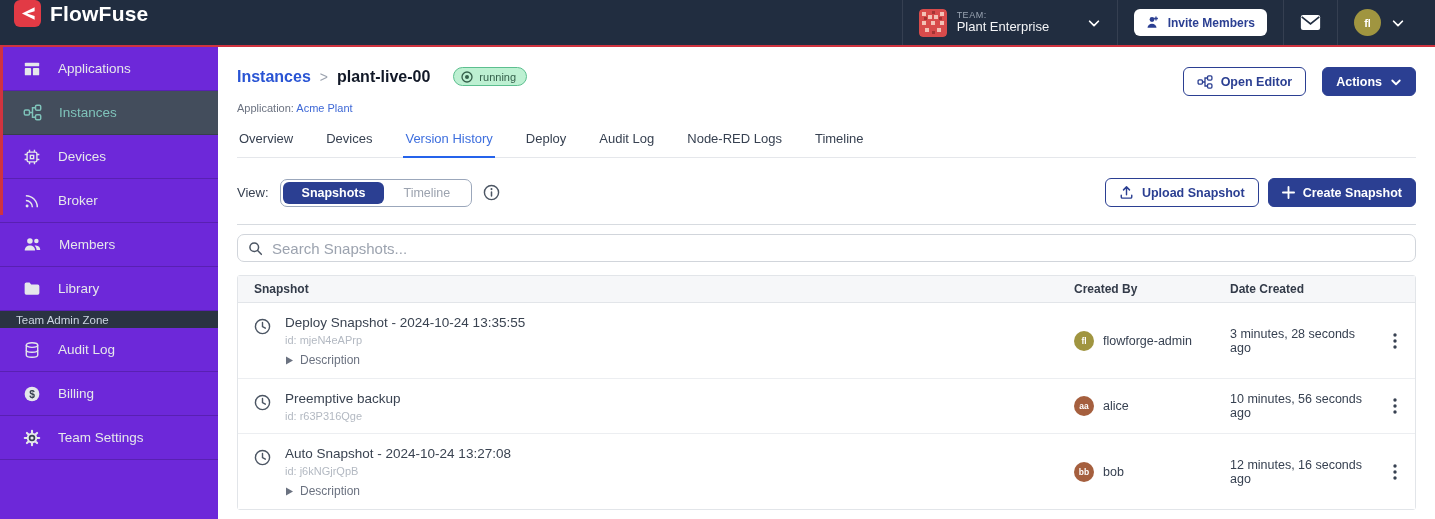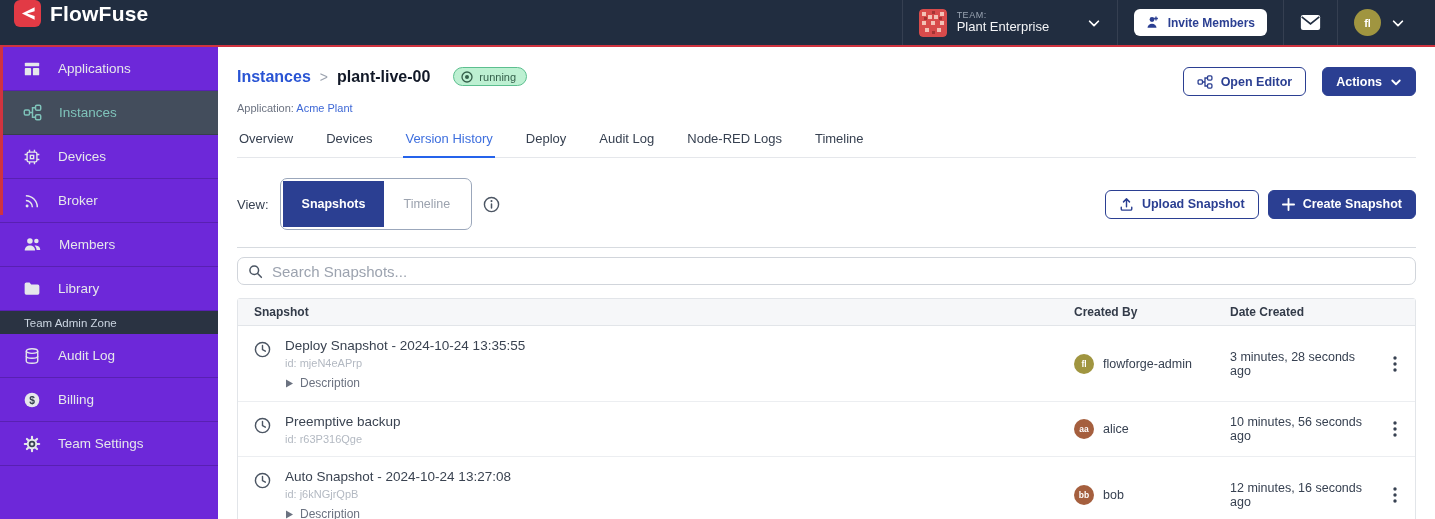--- a/index.html
+++ b/index.html
@@ -28,22 +28,22 @@
   .avatar-brown { background:#a55f3e; }
   .avatar-nav { width:27px; height:27px; font-size:11px; }
 
   
   .sidebar { position:absolute; top:47px; left:0; width:218px; height:472px; background:#6d28d9; }
   .red-strip { position:absolute; top:0; left:0; width:3px; height:168px; background:#d0333f; }
   .side-item { height:44px; display:flex; align-items:center; gap:17px; padding-left:23px;
     border-bottom:1px solid rgba(0,0,0,0.18); color:#e5e7eb; font-size:13.5px; cursor:pointer; }
   .side-item svg { flex:0 0 auto; }
   .side-item.active { background:#434d5c; color:#7fc3ba; }
-  .admin-zone { height:23px; background:#2a3342; color:#cbd5e1; font-size:11.5px;
-    display:flex; align-items:center; padding-left:24px; }
+  .admin-zone { height:17px; background:#2a3342; color:#cbd5e1; font-size:11.5px;
+    display:flex; align-items:center; padding-left:16px; }
 
   
   .main { position:absolute; top:47px; left:218px; width:1217px; height:472px; background:#fff; padding:0 19px; }
   .head-row { margin-top:20px; display:flex; align-items:flex-start; }
   .crumbs { display:flex; align-items:center; gap:9px; }
   .crumb-link { color:#2954d4; font-size:16px; font-weight:700; cursor:pointer; }
   .crumb-sep { color:#9ca3af; font-size:14px; }
   .crumb-cur { color:#111827; font-size:16px; font-weight:700; }
   .badge-running { margin-left:14px; display:inline-flex; align-items:center; gap:6px;
     background:#bdf0d2; border:1px solid #5cbf8f; border-radius:999px; padding:2.5px 10px 2.5px 7px;
@@ -56,21 +56,21 @@
   .app-line { margin-top:6px; font-size:11px; color:#6b7280; }
   .app-link { color:#3e68d6; cursor:pointer; }
 
   .tabs { margin-top:17px; display:flex; gap:29px; border-bottom:1px solid #e5e7eb; }
   .tab { font-size:13px; color:#374151; padding:0 2px 10px 2px; cursor:pointer; }
   .tab.active { color:#3e6fde; border-bottom:2px solid #2563eb; margin-bottom:-1px; }
 
   .toolbar { margin-top:20px; display:flex; align-items:center; }
   .view-label { font-size:13px; color:#374151; margin-right:11px; }
   .toggle { display:flex; border:1px solid #9ba7bb; border-radius:7px; padding:2px; background:#fff; }
-  .seg { font-size:12.5px; padding:16px 19px; border-radius:0; color:#9ca3af; cursor:pointer; }
+  .seg { font-size:12.5px; padding:4px 19px; border-radius:6px; color:#9ca3af; cursor:pointer; }
   .seg.active { background:#2b3f92; color:#fff; font-weight:700; }
   .info-ic { margin-left:11px; cursor:pointer; display:flex; }
   .toolbar-btns { margin-left:auto; display:flex; gap:9px; }
 
   .divider { margin-top:17px; border-top:1px solid #d7dbe0; }
 
   .search-box { margin-top:9px; height:28px; border:1px solid #d1d5db; border-radius:7px;
     display:flex; align-items:center; padding:0 10px; gap:9px; background:#fff; }
   .search-box input { border:none; outline:none; flex:1; font-size:15px; color:#374151;
     font-family:"Liberation Sans", sans-serif; background:transparent; }

